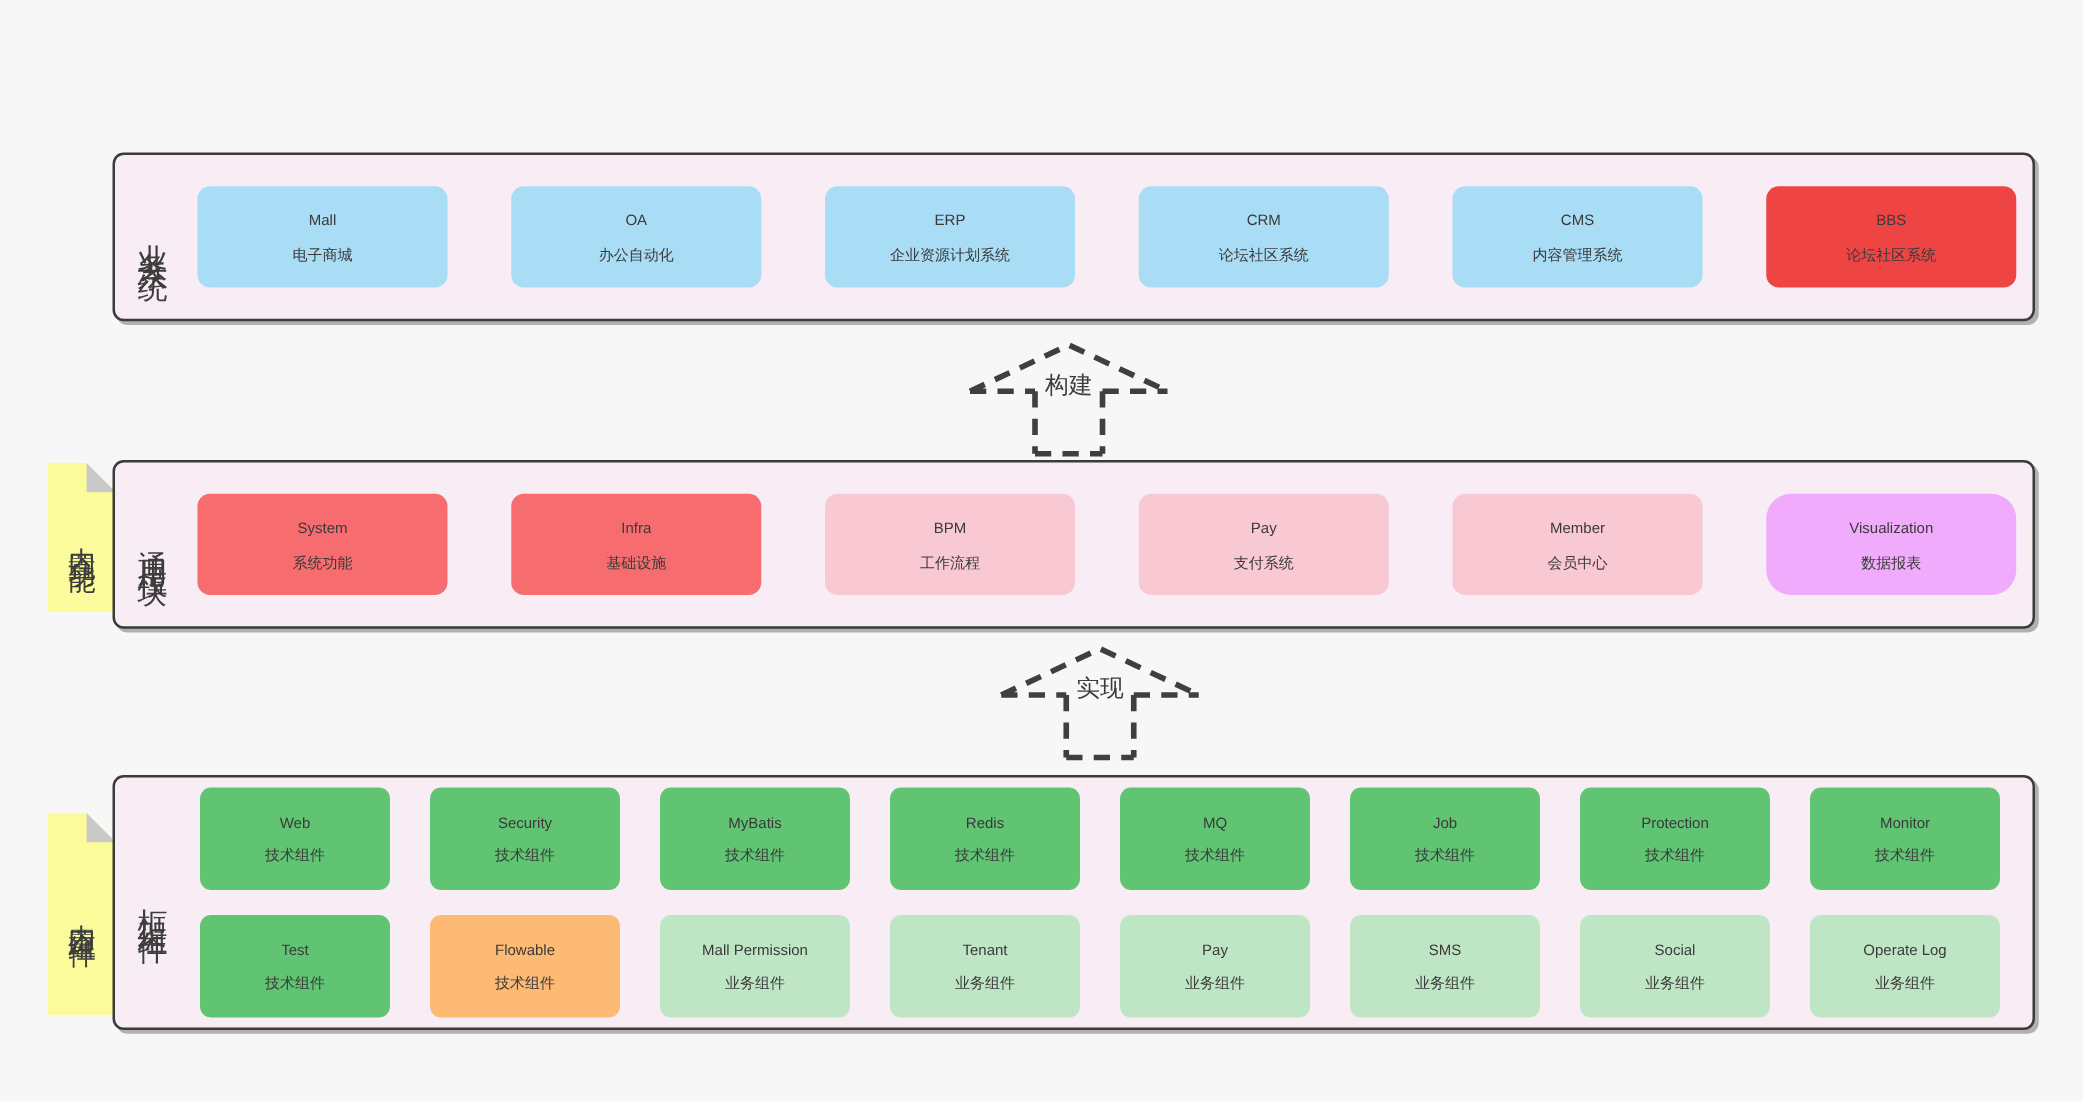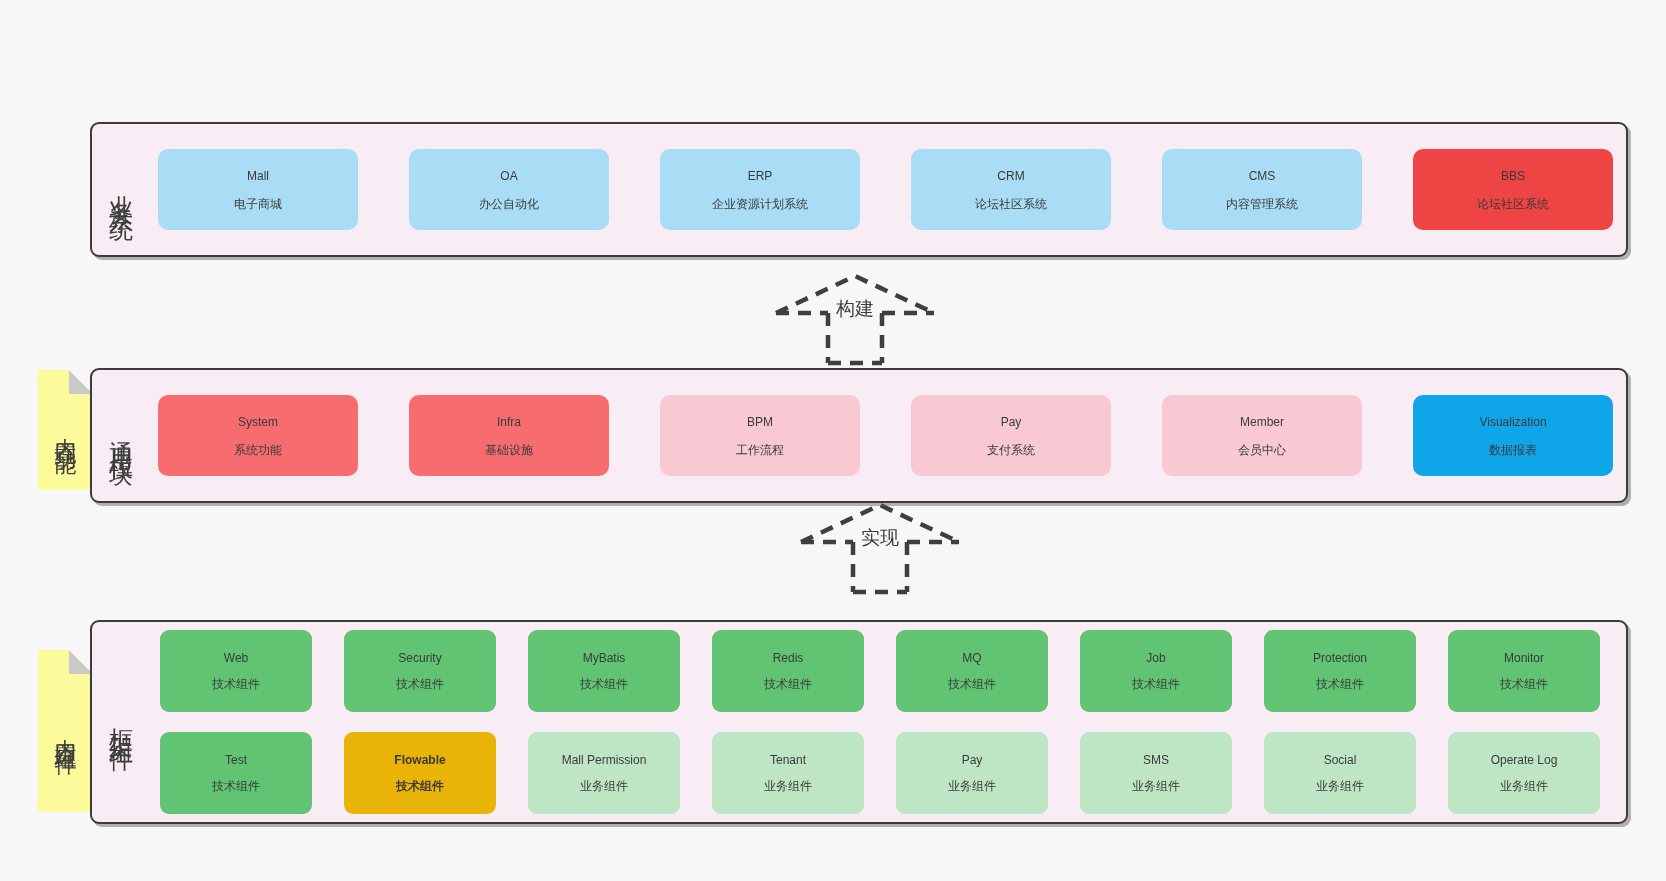--- a/index.html
+++ b/index.html
@@ -55,21 +55,21 @@
   }
   .box.big   { width:200px; height:81px; border-radius:10px; }
   .box.small { width:152px; height:82px; border-radius:9px; }
   .box .en { font-size:12px; line-height:28px; }
   .box .zh { font-size:12px; line-height:28px; }
   .box.small .en, .box.small .zh { line-height:26px; }
 
   
   .arrow { position:absolute; width:170px; height:96px; z-index:1; }
   #arrow-build     { left:770px; top:272px; }
-  #arrow-implement { left:795px; top:501px; }
+  #arrow-implement { left:795px; top:515px; }
   .arrow svg { position:absolute; inset:0; }
   .arrow .alabel {
     position:absolute; left:0; right:0; top:26px;
     text-align:center; font-size:19px; line-height:22px;
     color: var(--text,#3d3d3d);
   }
   .arrow .alabel em {
     font-style:normal; background: var(--page-bg,#f7f7f7); padding:1px 2px;margin-top:20px;
   }
 
@@ -164,21 +164,21 @@
           <div class="zh">工作流程</div>
         </div>
         <div class="box big" style="background: rgb(249, 201, 211);">
           <div class="en">Pay</div>
           <div class="zh">支付系统</div>
         </div>
         <div class="box big" style="background: rgb(249, 201, 211);">
           <div class="en">Member</div>
           <div class="zh">会员中心</div>
         </div>
-        <div class="box big" style="background: #0ea5e9;">
+        <div class="box big" style="background: #f0abfc; border-radius: 20px;">
           <div class="en">Visualization</div>
           <div class="zh">数据报表</div>
         </div>
       </div>
   </section>
 
   <div class="arrow" id="arrow-implement">
     <svg viewBox="0 0 170 96">
       <path d="M6 41 L85 4 L164 41 M6 41 H58 M112 41 H164 M58 41 V91 M112 41 V91 M58 91 H112" fill="none" stroke="#3f3f3f" stroke-width="4.5" stroke-dasharray="13 9"></path>
     </svg>
@@ -222,21 +222,21 @@
           <div class="box small" style="background: rgb(97, 196, 115);">
             <div class="en">Monitor</div>
             <div class="zh">技术组件</div>
           </div>
         </div>
       <div class="box-row" id="components-row-1">
           <div class="box small" style="background: rgb(97, 196, 115);">
             <div class="en">Test</div>
             <div class="zh">技术组件</div>
           </div>
-          <div class="box small" style="background: #eab308; font-weight: bold;">
+          <div class="box small" style="background: #fdba74;">
             <div class="en">Flowable</div>
             <div class="zh">技术组件</div>
           </div>
           <div class="box small" style="background: rgb(191, 230, 196);">
             <div class="en">Mall Permission</div>
             <div class="zh">业务组件</div>
           </div>
           <div class="box small" style="background: rgb(191, 230, 196);">
             <div class="en">Tenant</div>
             <div class="zh">业务组件</div>

